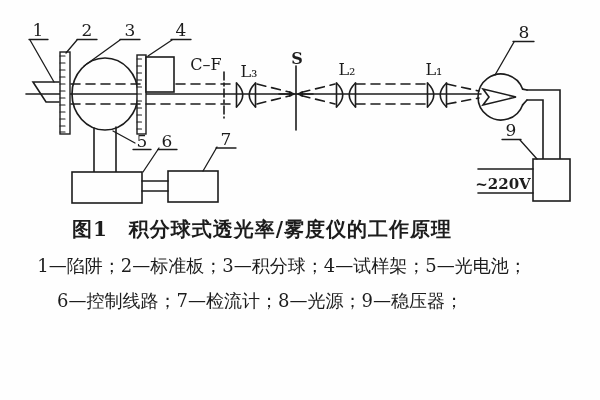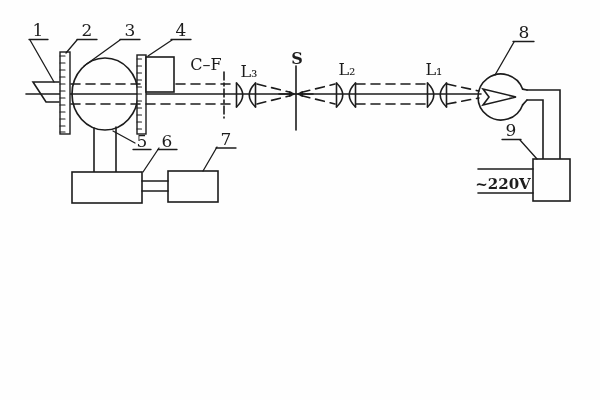--- a/index.html
+++ b/index.html
@@ -175,14 +175,17 @@
       <text x="511" y="136">9</text>
       <text x="206" y="70" font-size="16">C–F</text>
       <text x="249" y="77" font-size="16">L₃</text>
       <text x="297" y="64" font-size="16" font-weight="bold">S</text>
       <text x="347" y="75" font-size="16">L₂</text>
       <text x="434" y="75" font-size="16">L₁</text>
       <text x="503" y="189" font-size="15" font-weight="bold">~220V</text>
     </g>
   </svg>
 
+  <div class="caption cap-title">图1　积分球式透光率/雾度仪的工作原理</div>
+  <div class="caption cap-l1">1—陷阱；2—标准板；3—积分球；4—试样架；5—光电池；</div>
+  <div class="caption cap-l2">6—控制线路；7—检流计；8—光源；9—稳压器；</div>
 
 </div>
 
 </body></html>

